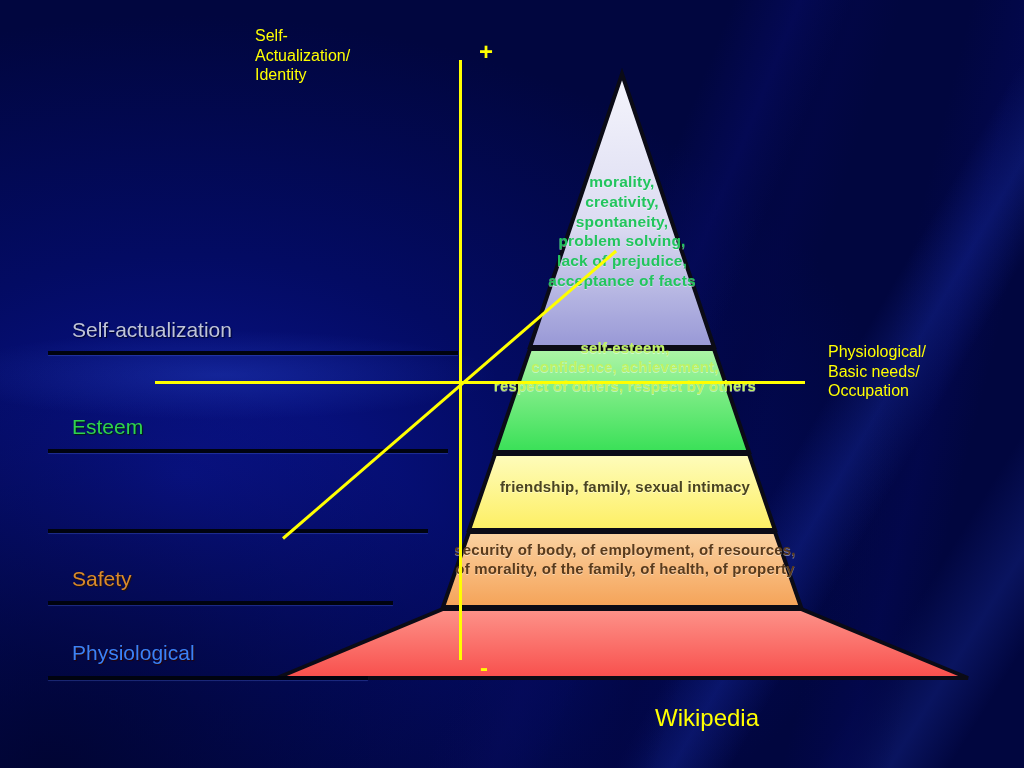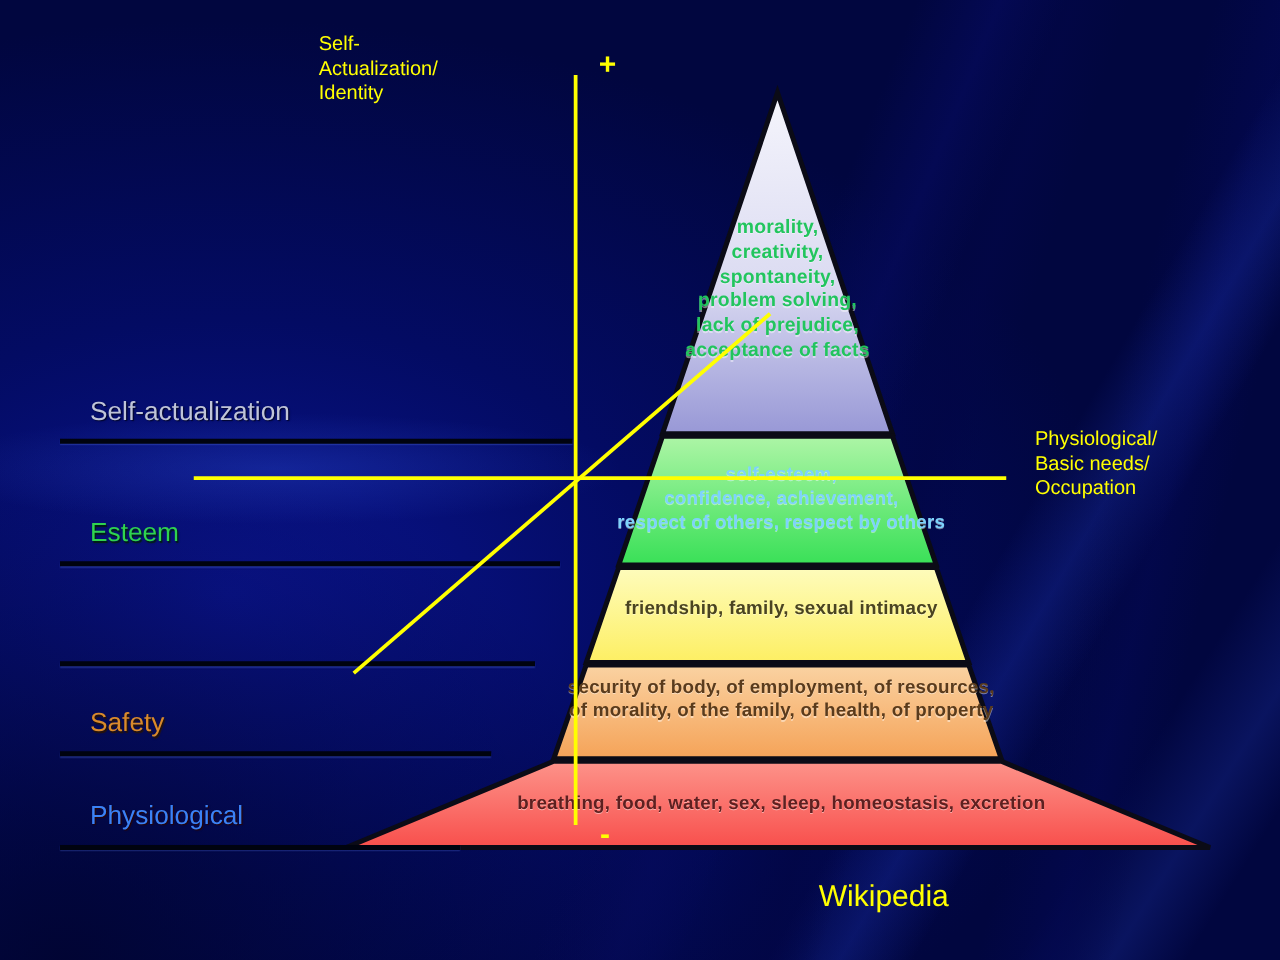--- a/index.html
+++ b/index.html
@@ -32,21 +32,21 @@
   
   #pyramid{position:absolute;left:0;top:0;width:1024px;height:768px;}
 
   
   .tier-text{position:absolute;text-align:center;
     font-family:"Liberation Sans",sans-serif;font-weight:bold;
     color:#3a3a4a;line-height:1.28;letter-spacing:.2px;
     text-shadow:0 1px 0 rgba(255,255,255,.45);
     pointer-events:none;}
   #t-self{left:472px;top:172px;width:300px;font-size:15.5px;color:#22c55e;}
-  #t-esteem{left:415px;top:370px;width:420px;font-size:15px;color:#7dd3fc;}
+  #t-esteem{left:415px;top:338px;width:420px;font-size:15px;color:#bef264;}
   #t-love{left:400px;top:477px;width:450px;font-size:15px;color:#4a4420;}
   #t-safety{left:345px;top:540px;width:560px;font-size:15px;color:#5a3b1c;}
   #t-phys{left:320px;top:633px;width:610px;font-size:15px;color:#5e2020;}
 
   
   .left-label{position:absolute;left:48px;font-size:21px;white-space:nowrap;
     font-family:"Liberation Sans",sans-serif;margin-left:24px;}
   .left-rule{position:absolute;left:48px;height:4px;background:#00030f;
     box-shadow:0 1px 1px rgba(80,110,220,.35);}
   #L-selfact{top:318px;color:#bfc4d8;text-shadow:1px 1px 1px #000428;}
@@ -127,21 +127,20 @@
 spontaneity,
 problem solving,
 lack of prejudice,
 acceptance of facts</div>
   <div class="tier-text" id="t-esteem" style="white-space:pre-line">self-esteem,
 confidence, achievement,
 respect of others, respect by others</div>
   <div class="tier-text" id="t-love" style="white-space:pre-line">friendship, family, sexual intimacy</div>
   <div class="tier-text" id="t-safety" style="white-space:pre-line">security of body, of employment, of resources,
 of morality, of the family, of health, of property</div>
-  <div class="tier-text" id="t-phys" style="white-space:pre-line">breathing, food, water, sex, sleep, homeostasis, excretion</div>
 
   <div class="left-label" id="L-selfact">Self-actualization</div>
   <div class="left-rule" id="R-selfact"></div>
 
   <div class="left-label" id="L-esteem">Esteem</div>
   <div class="left-rule" id="R-esteem"></div>
 
   <div class="left-rule" id="R-love"></div>
 
   <div class="left-label" id="L-safety">Safety</div>

